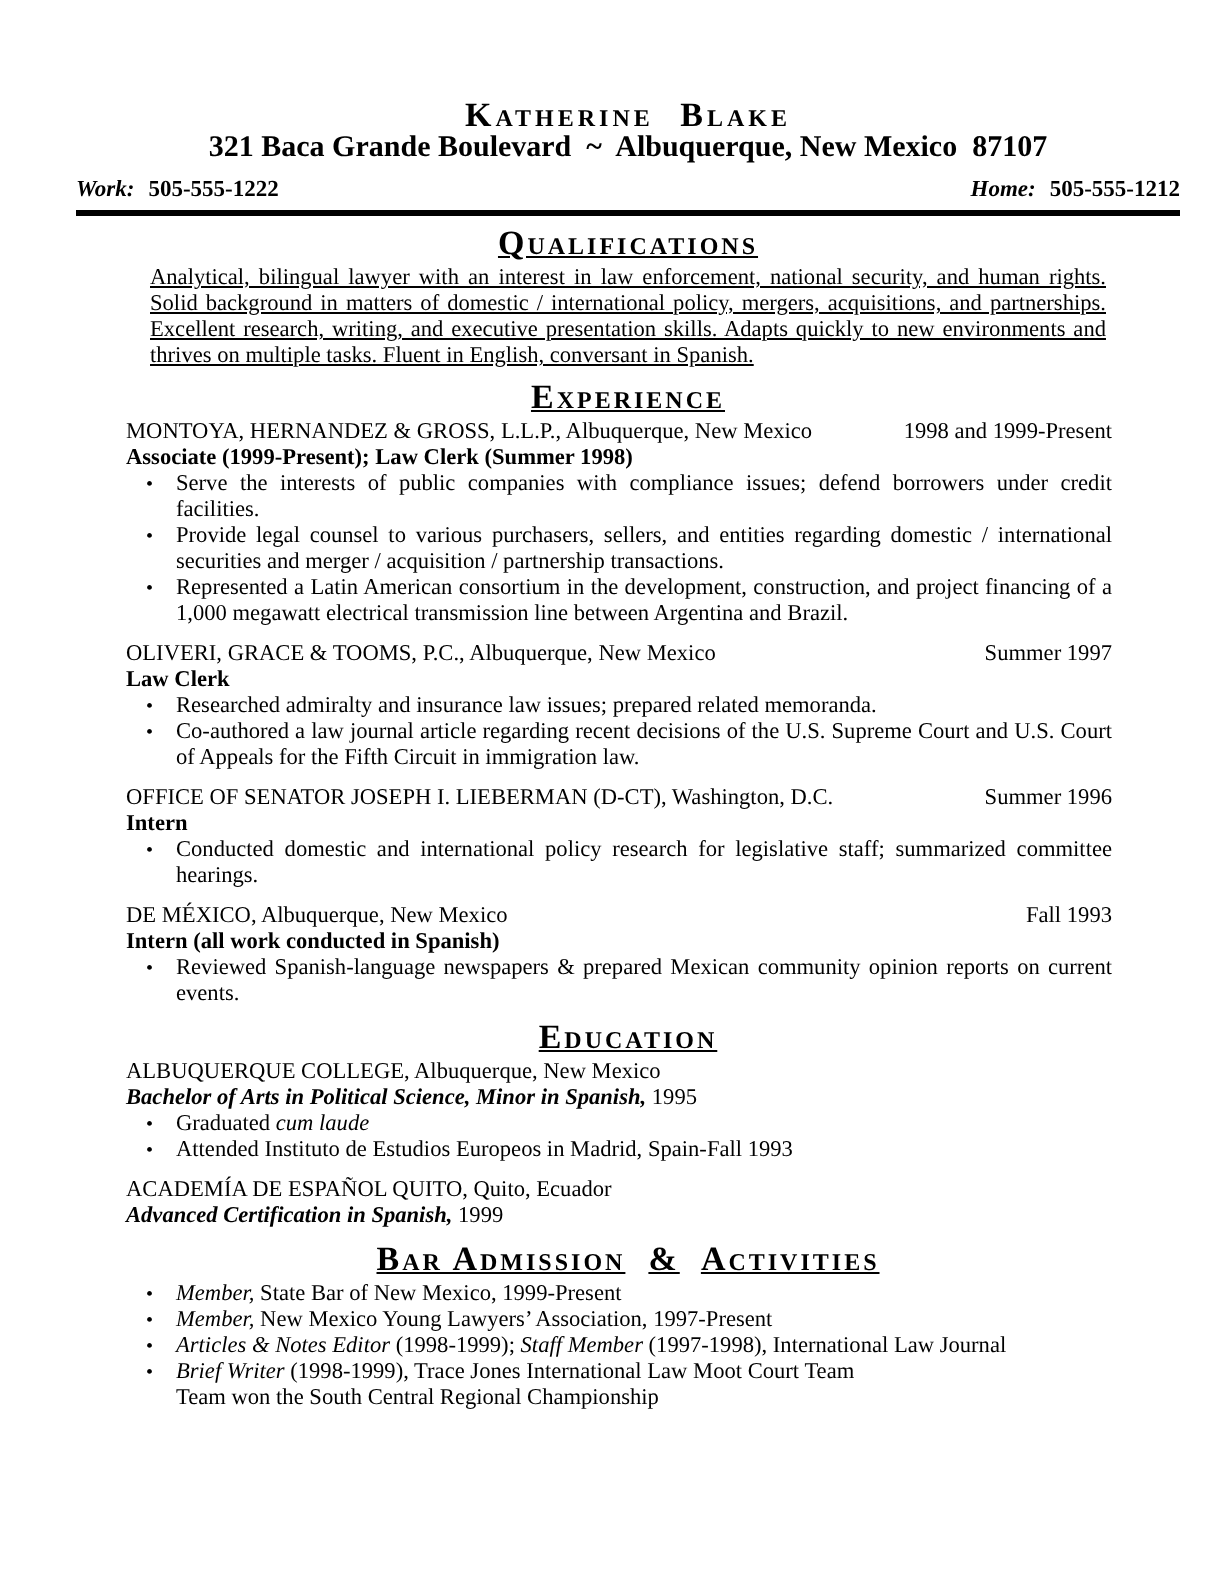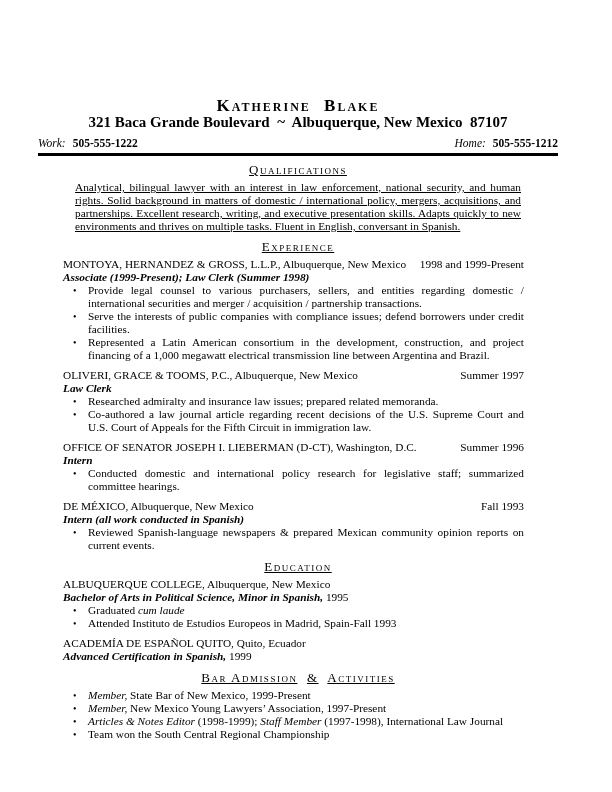--- a/index.html
+++ b/index.html
@@ -2,51 +2,51 @@
 <html><head>
 <meta charset="utf-8">
 <style>
   html, body { margin: 0; padding: 0; background: #ffffff; }
   body {
     width: 612px; height: 792px;
     font-family: "Liberation Serif", "DejaVu Serif", serif;
     font-size: 11.3px; line-height: 13px; color: #000;
     -webkit-font-smoothing: antialiased;
   }
-  .page { padding: 48px 54px 0 38px; box-sizing: border-box; margin-top: 48px; }
+  .page { padding: 48px 22px 0 38px; box-sizing: border-box; }
 
   
   .name {
     text-align: center; font-weight: bold; font-variant: small-caps;
     font-size: 17px; line-height: 19px; letter-spacing: 2px; word-spacing: 7px;
   }
   .address {
     text-align: center; font-weight: bold; font-size: 15px; line-height: 12px;
     margin-top: 1px; white-space: pre;
   }
   .phone-row { display: flex; justify-content: space-between; margin-top: 9px; font-size: 11.5px; }
-  .phone-row .lbl { font-weight: normal; font-style: italic; }
+  .phone-row .lbl { font-weight: bold; font-style: italic; }
   .phone-row .num { font-weight: bold; margin-left: 7px; }
   .rule { height: 3px; background: #000; margin-top: 3px; }
 
   
   .sec-head {
-    margin: 6px 0 4px 0; text-align: center; font-weight: normal;
-    font-variant: small-caps; font-size: 13px; line-height: 15px;
+    margin: 6px 0 4px 0; text-align: center; font-weight: bold;
+    font-variant: small-caps; font-size: 17px; line-height: 15px;
     letter-spacing: 1.5px; white-space: pre;
   }
   .hu, .f-u { text-decoration: underline; }
 
   
   .summary { margin: 0 37px; text-align: justify; text-decoration: underline; }
   .main-col { margin-left: 25px; margin-right: 34px; }
   .entry { margin-bottom: 7px; }
   .entry-head { display: flex; justify-content: space-between; }
   .dates { white-space: nowrap; padding-left: 8px; }
-  .role-bi { font-weight: bold; font-style: italic; }
+  .role-bi { font-weight: bold; }
 
   .f-b { font-weight: bold; }
   .f-i { font-style: italic; }
 
   ul.bullets { margin: 0; padding: 0; list-style: none; }
   ul.bullets li { position: relative; padding-left: 25px; }
   ul.bullets li::before { content: "\2022"; position: absolute; left: 10px; top: 0; font-size: 10px; }
   ul.justify li { text-align: justify; }
 </style>
 </head>
@@ -73,22 +73,22 @@
     <h2 class="sec-head"><span class="hu">Experience</span></h2>
     <div class="main-col">
 
       <div class="entry">
         <div class="entry-head">
           <span class="company">MONTOYA, HERNANDEZ &amp; GROSS, L.L.P., Albuquerque, New Mexico</span>
           <span class="dates">1998 and 1999-Present</span>
         </div>
         <div class="role-bi">Associate (1999-Present); Law Clerk (Summer 1998)</div>
         <ul class="bullets justify">
+          <li><span><span>Serve the interests of public companies with compliance issues; defend borrowers under credit facilities.</span></span></li>
           <li><span><span>Provide legal counsel to various purchasers, sellers, and entities regarding domestic / international securities and merger / acquisition / partnership transactions.</span></span></li>
-          <li><span><span>Serve the interests of public companies with compliance issues; defend borrowers under credit facilities.</span></span></li>
           <li><span><span>Represented a Latin American consortium in the development, construction, and project financing of a 1,000 megawatt electrical transmission line between Argentina and Brazil.</span></span></li>
         </ul>
       </div>
 
       <div class="entry">
         <div class="entry-head">
           <span class="company">OLIVERI, GRACE &amp; TOOMS, P.C., Albuquerque, New Mexico</span>
           <span class="dates">Summer 1997</span>
         </div>
         <div class="role-bi">Law Clerk</div>
@@ -146,19 +146,20 @@
   </section>
 
   <section>
     <h2 class="sec-head"><span class="f-u">Bar Admission</span><span>  </span><span class="f-u">&amp;</span><span>  </span><span class="f-u">Activities</span></h2>
     <div class="main-col">
       <ul class="bullets">
         <li><span><span class="f-i">Member,</span><span> State Bar of New Mexico, 1999-Present</span></span></li>
         <li><span><span class="f-i">Member,</span><span> New Mexico Young Lawyers’ Association, 1997-Present</span></span></li>
         <li><span><span class="f-i">Articles &amp; Notes Editor</span><span> (1998-1999); </span><span class="f-i">Staff Member</span><span> (1997-1998), International Law Journal</span></span></li>
         <li>
+          <span><span class="f-i">Brief Writer</span><span> (1998-1999), Trace Jones International Law Moot Court Team</span></span>
           <div class="cont">Team won the South Central Regional Championship</div>
         </li>
       </ul>
     </div>
   </section>
 
 </div>
 
 </body></html>

